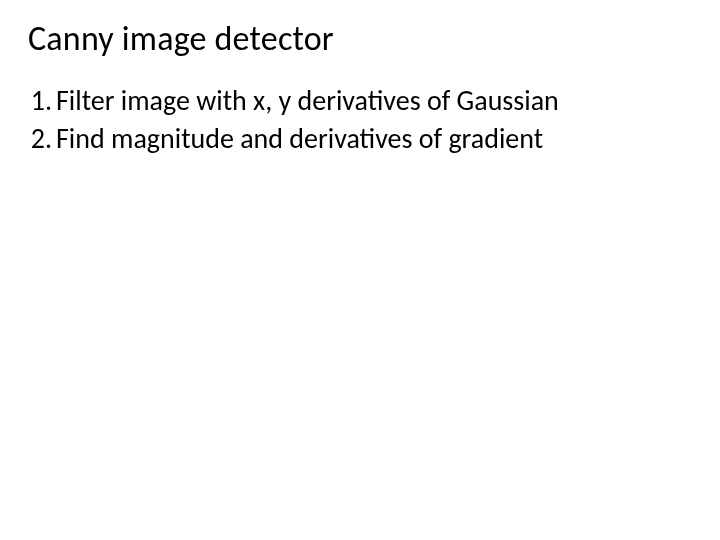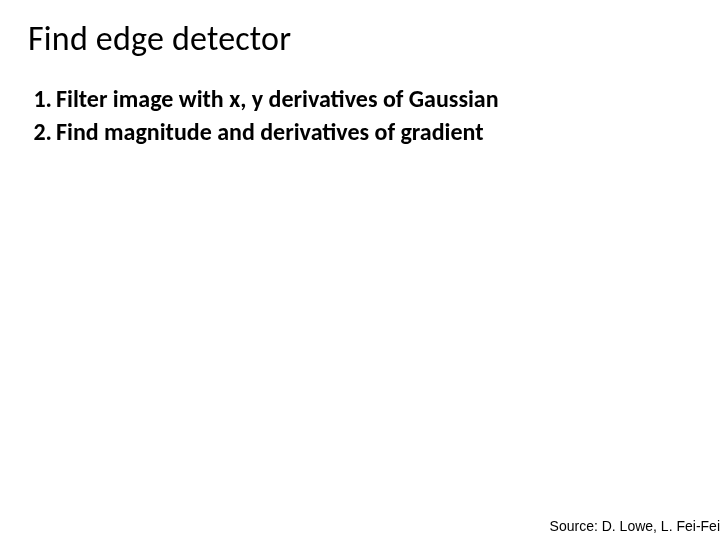--- a/index.html
+++ b/index.html
@@ -27,22 +27,22 @@
       font-weight: 400;
       margin-bottom: 24px;
       letter-spacing: 0.2px;
     }
     .list {
       list-style: none;
       padding-left: 28px;
       counter-reset: item;
     }
     .list li {
-      font-size: 24px;
-      font-weight: 700;
+      font-size: 28px;
+      font-weight: 400;
       line-height: 1.3;
       margin-bottom: 2px;
       counter-increment: item;
       position: relative;
     }
     .list li::before {
       content: counter(item) ".";
       position: absolute;
       left: -28px;
       width: 24px;
@@ -55,19 +55,18 @@
       font-family: Arial, sans-serif;
       font-size: 14px;
       color: #000000;
       white-space: nowrap;
     }
   </style>
 </head>
 <body>
 
 <div class="slide">
-  <h1 class="title">Find edge detector</h1>
+  <h1 class="title">Canny image detector</h1>
   <ol class="list">
     <li>Filter image with x, y derivatives of Gaussian</li>
     <li>Find magnitude and derivatives of gradient</li>
   </ol>
-  <div class="source">Source: D. Lowe, L. Fei-Fei</div>
 </div>
 
 </body></html>

